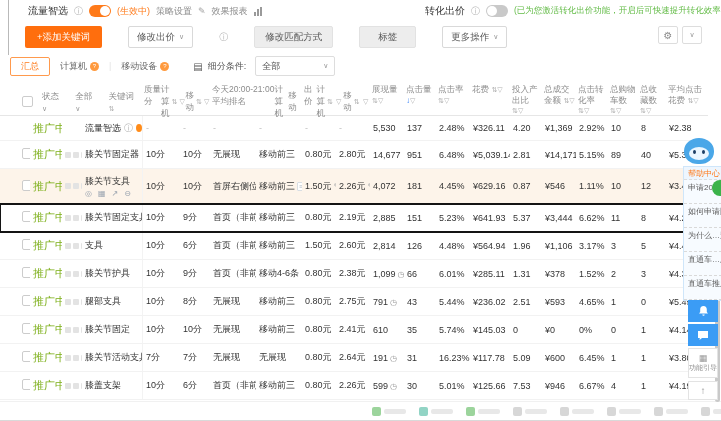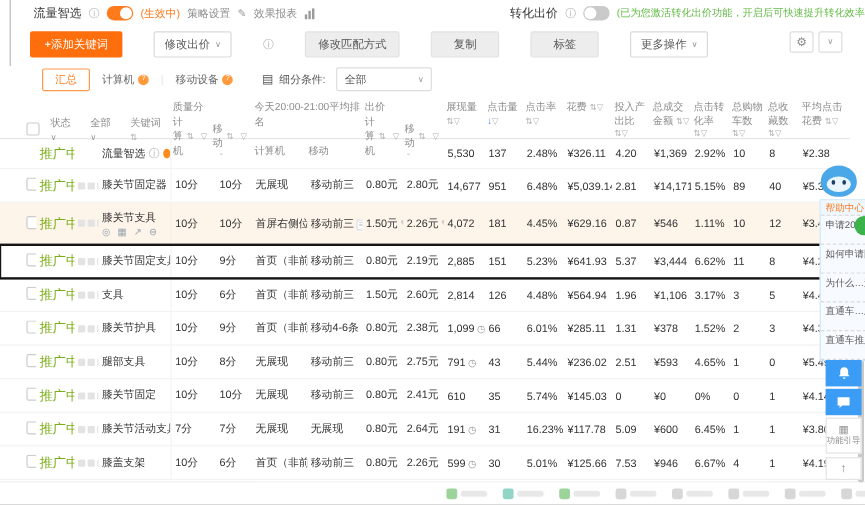--- a/index.html
+++ b/index.html
@@ -29,36 +29,36 @@
   .ab { position:absolute; left:0; top:22px; width:100%; height:30px; display:flex; align-items:center; gap:26px; padding-left:25px; }
   .btn { height:22px; display:inline-flex; align-items:center; justify-content:center; font-size:9.5px; border-radius:2px; cursor:default; }
   .btn-org { background:#ff6e0d; color:#fff; padding:0 12px; }
   .btn-line { background:#fff; border:1px solid #d9d9d9; color:#595959; padding:0 8px; gap:4px; }
   .btn-gray { background:#ededed; border:1px solid #e2e2e2; color:#595959; padding:0 18px; }
   .caret { font-size:7px; color:#999; }
   .ab-right { position:absolute; right:19px; top:26px; display:flex; gap:4px; }
   .sq-btn { width:20px; height:18px; border:1px solid #ddd; border-radius:2px; background:#fff; display:flex; align-items:center; justify-content:center; font-size:10px; color:#8c8c8c; }
 
   
-  .tabs { position:absolute; left:0; top:52px; width:100%; height:28px; display:flex; align-items:center; padding-left:35px; font-size:9px; color:#666; }
+  .tabs { position:absolute; left:0; top:52px; width:100%; height:28px; display:flex; align-items:center; padding-left:10px; font-size:9px; color:#666; }
   .tab-sum { border:1px solid #ff9a4d; color:#ff7a1a; border-radius:2px; padding:2px 10px; background:#fff; }
   .tab { display:flex; align-items:center; gap:3px; padding:0 10px; }
   .tab-sep { color:#e3e3e3; }
   .qbadge { width:9px; height:9px; border-radius:50%; background:#ff9a3e; color:#fff; font-size:6px; display:inline-flex; align-items:center; justify-content:center; }
   .seg { display:flex; align-items:center; gap:5px; margin-left:14px; color:#555; }
   .seg-ic { font-size:10px; color:#555; }
   .select { width:80px; height:20px; border:1px solid #ddd; border-radius:2px; display:flex; align-items:center; justify-content:space-between; padding:0 6px; color:#555; margin-left:4px; background:#fff; }
 
   
   .table { position:absolute; left:0; top:80px; width:708px; }
   .thead { display:grid; grid-template-columns:142px 68px 92px 68px 34px 32px 34px 40px 32px 34px 32px 30px 28px 42px;
            height:36px; border-bottom:1px solid #e6e6e6; font-size:8.5px; color:#8c8c8c; }
   .hfirst { display:flex; align-items:center; gap:9px; padding-left:22px; }
   .cbx { width:11px; height:11px; border:1px solid #ccc; border-radius:2px; background:#fff; display:inline-block; flex:none; }
-  .hgroup { display:flex; flex-direction:column; justify-content:space-between; padding:4px 0 3px 2px; }
+  .hgroup { display:flex; flex-direction:row; justify-content:space-between; padding:4px 0 3px 2px; }
   .hsub { display:flex; }
   .hsub span { flex:1; display:flex; gap:2px; align-items:center; }
   .hmetric { padding:4px 1px 3px 2px; line-height:1.25; }
   .arr { font-size:7px; color:#b0b0b0; }
   .arr-active { font-size:8px; color:#2f7ef7; font-weight:bold; }
   .funnel { font-size:7px; color:#b0b0b0; }
 
   .trow { display:grid; grid-template-columns:30px 32px 20px 60px 38px 30px 46px 46px 34px 34px 34px 32px 34px 40px 32px 34px 32px 30px 28px 42px;
           align-items:center; border-bottom:1px solid #f2f2f2; font-size:9px; height:28px; position:relative; }
   .trow.special { height:25px; }
@@ -136,21 +136,20 @@
   </div>
 
   <div class="ab">
     <span class="btn btn-org">+添加关键词</span>
     <span class="btn btn-line">
         <span>修改出价</span>
         <span class="caret">∨</span>
       </span>
     <span class="info-i">ⓘ</span>
     <span class="btn btn-gray" style="padding:0 10px">修改匹配方式</span>
-    <span class="btn btn-gray">复制</span>
     <span class="btn btn-gray">标签</span>
     <span class="btn btn-line">
         <span>更多操作</span>
         <span class="caret">∨</span>
       </span>
   </div>
   <div class="ab-right">
     <span class="sq-btn">⚙</span>
     <span class="sq-btn">
         <span class="caret">∨</span>

